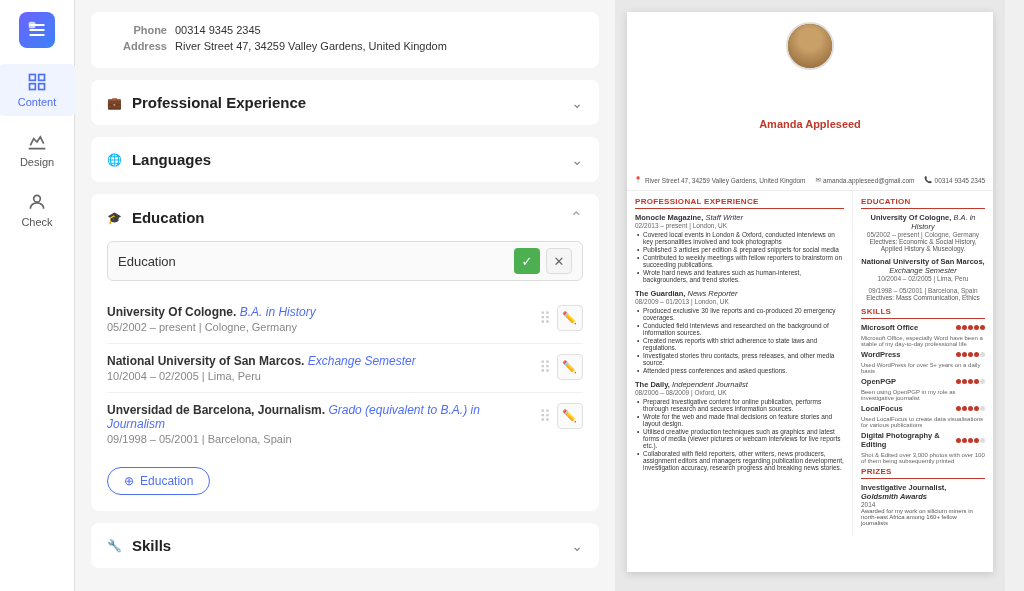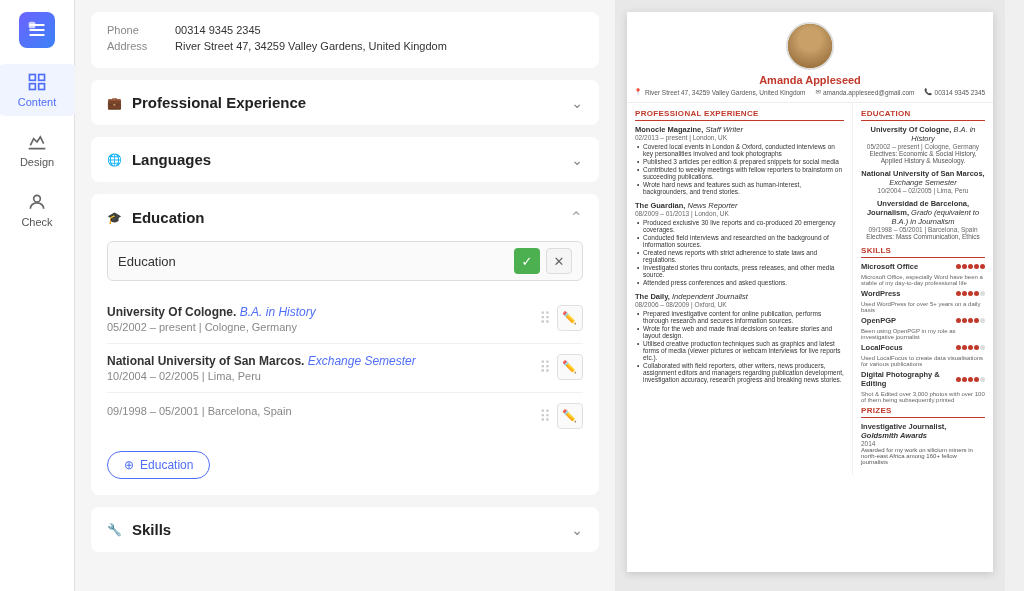--- a/index.html
+++ b/index.html
@@ -56,21 +56,21 @@
     }
 
     
     .contact-info {
       background: #fff;
       border-radius: 8px;
       padding: 12px 16px;
       margin-bottom: 12px;
     }
     .contact-row { display: flex; gap: 8px; margin-bottom: 4px; font-size: 11px; color: #333; }
-    .contact-label { color: #888; width: 60px; font-weight: 400; }
+    .contact-label { color: #888; width: 60px; font-weight: 700; text-align: right; }
     .contact-value { color: #333; }
 
     
     .section-card {
       background: #fff;
       border-radius: 8px;
       margin-bottom: 12px;
       overflow: hidden;
     }
     .section-header {
@@ -152,20 +152,21 @@
 
     
     .cv-header {
       background: white;
       display: flex;
       align-items: center;
       justify-content: center;
       flex-direction: column;
       padding: 10px 0 6px;
       border-bottom: 1px solid #eee;
+      gap: 44px;
     }
     .cv-avatar {
       width: 48px; height: 48px; border-radius: 50%;
       background: #8B6914;
       overflow: hidden;
       margin-bottom: 4px;
       border: 2px solid #ddd;
     }
     .cv-avatar-inner {
       width: 100%; height: 100%;
@@ -323,20 +324,24 @@
           <div class="edu-sub">10/2004 – 02/2005  |  Lima, Peru</div>
         </div>
         <div class="edu-actions">
           <span class="drag-handle">⠿</span>
           <button class="edit-icon-btn">✏️</button>
         </div>
       </div>
 
       <div class="edu-entry">
         <div class="edu-text">
+          <div class="edu-title">
+            <strong>Unversidad de Barcelona, Journalism.</strong>
+            <em> Grado (equivalent to B.A.) in Journalism</em>
+          </div>
           <div class="edu-sub">09/1998 – 05/2001  |  Barcelona, Spain</div>
         </div>
         <div class="edu-actions">
           <span class="drag-handle">⠿</span>
           <button class="edit-icon-btn">✏️</button>
         </div>
       </div>
 
       <button class="add-section-btn">
         <span>⊕</span>
@@ -424,21 +429,20 @@
           <div class="cv-edu-meta">05/2002 – present | Cologne, Germany</div>
           <div class="cv-edu-elective">Electives: Economic &amp; Social History, Applied History &amp; Museology.</div>
         </div>
 
         <div class="cv-edu-entry">
           <div class="cv-edu-school">National University of San Marcos, <span>Exchange Semester</span></div>
           <div class="cv-edu-meta">10/2004 – 02/2005 | Lima, Peru</div>
         </div>
 
         <div class="cv-edu-entry">
-          <div class="cv-edu-school">Unversidad de Barcelona, Journalism, <span>Grado (equivalent to B.A.) in Journalism</span></div>
           <div class="cv-edu-meta">09/1998 – 05/2001 | Barcelona, Spain</div>
           <div class="cv-edu-elective">Electives: Mass Communication, Ethics</div>
         </div>
 
         <div class="cv-section-title" style="margin-top:6px;">Skills</div>
 
         <div>
           <div class="cv-skill-row">
             <span class="cv-skill-name">Microsoft Office</span>
             <div class="cv-skill-dots">

